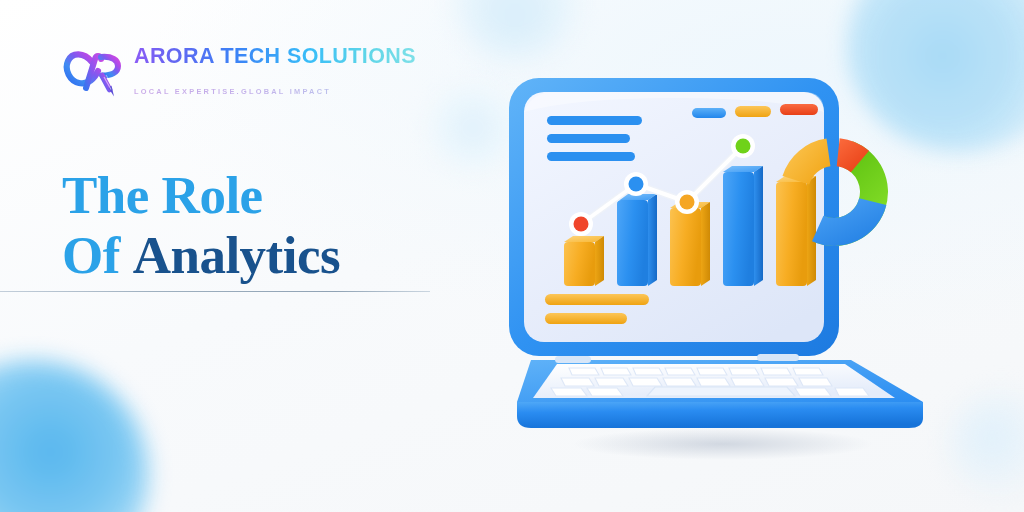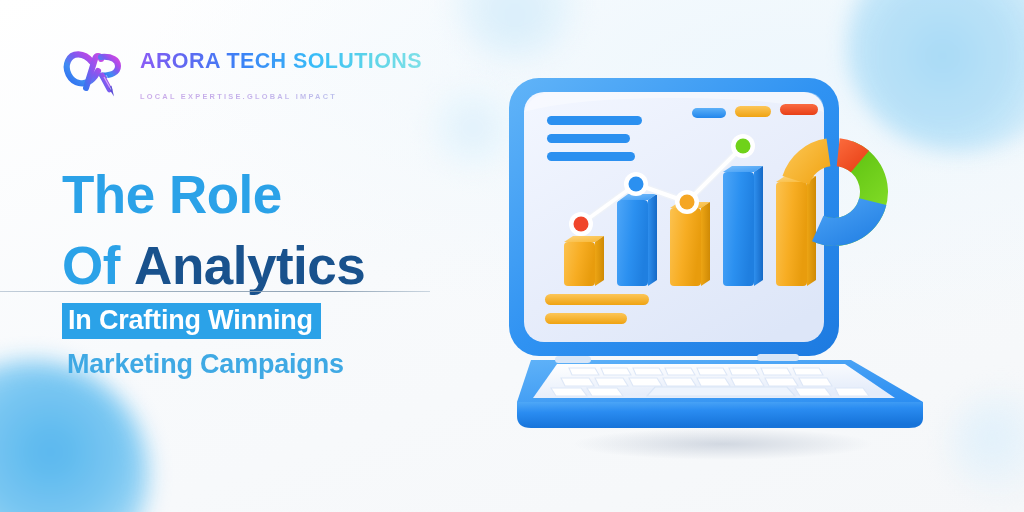--- a/index.html
+++ b/index.html
@@ -53,21 +53,21 @@
   .blob-br {
     width: 110px; height: 105px;
     right: -34px; bottom: 16px;
     background: radial-gradient(circle at 40% 45%, #dff0fb 0%, rgba(240,249,254,0) 78%);
     filter: blur(12px);
   }
 
   
   #logo {
     position:absolute; left:62px; top:44px;
-    display:flex; align-items:flex-end; gap:12px;
+    display:flex; align-items:flex-start; gap:6px;
   }
   #logo-mark { width:66px; height:56px; flex:0 0 auto; }
   #logo-text { display:flex; flex-direction:column; justify-content:center; padding-top:2px; }
   #logo-name {
     font-size: 21.5px;
     font-weight: 700;
     letter-spacing: .4px;
     line-height: 1;
     background: linear-gradient(90deg, #8b5cf6 0%, #6366f1 14%, #3b82f6 36%, #38bdf8 62%, #5ed5e8 82%, #7ee0e8 100%);
     -webkit-background-clip: text;
@@ -83,27 +83,27 @@
     line-height: 1;
     color: #c9b3e8;
     background: linear-gradient(90deg, #c9a9e8 0%, #c3b0ea 40%, #bcc0ec 70%, #b9c8ee 100%);
     -webkit-background-clip: text;
     background-clip: text;
     color: transparent;
     white-space: nowrap;
   }
 
   
-  #headline { position:absolute; left:62px; top:168px; width:420px; }
+  #headline { position:absolute; left:62px; top:168px; width:420px;font-family:Liberation Serif, serif; }
   .h-line { line-height: 1.03; white-space: nowrap; }
   #h-line1 {
     font-size: 53px; font-weight: 700; letter-spacing:-.5px;
     color: #2ba2e8;
   }
-  #h-line2 { font-size: 53px; font-weight: 700; letter-spacing:-.5px; margin-top: 16px; }
+  #h-line2 { font-size: 53px; font-weight: 700; letter-spacing:-.5px; margin-top: 5px; }
   #h-of { color:#2ba2e8; }
   #h-analytics { color:#19528d; font-weight:800; }
 
   #divider {
     position:absolute; left:0px; top:291px;
     width:430px; height:1.4px;
     background: linear-gradient(90deg, #b9c6d4 0%, #8fa3b5 35%, #7d93a8 78%, #c3d0dc 100%);
     opacity:.85;
   }
 
@@ -175,24 +175,20 @@
     </div>
   </div>
 
   <div id="headline">
     <div class="h-line" id="h-line1">The Role</div>
     <div class="h-line" id="h-line2"><span id="h-of">Of </span><span id="h-analytics">Analytics</span></div>
   </div>
 
   <div id="divider"></div>
 
-  <div id="subheadline">
-    <div id="sub-hl">In Crafting Winning</div>
-    <div id="sub-line2">Marketing Campaigns</div>
-  </div>
 
   <div id="illustration">
     <svg viewBox="0 0 450 390">
       <defs>
         <linearGradient id="gBlueBody" x1="0" y1="0" x2="0.4" y2="1">
           <stop offset="0%" stop-color="#55aaf7"></stop>
           <stop offset="45%" stop-color="#2e90f2"></stop>
           <stop offset="100%" stop-color="#1a77de"></stop>
         </linearGradient>
         <linearGradient id="gBezel" x1="0" y1="0" x2="1" y2="1">

